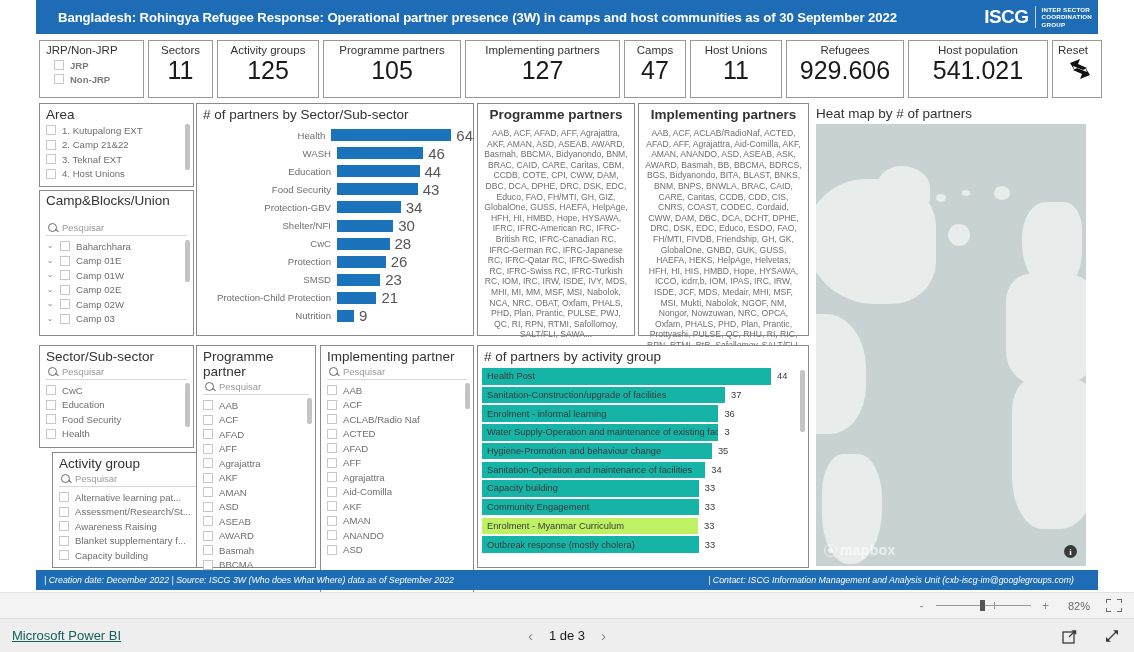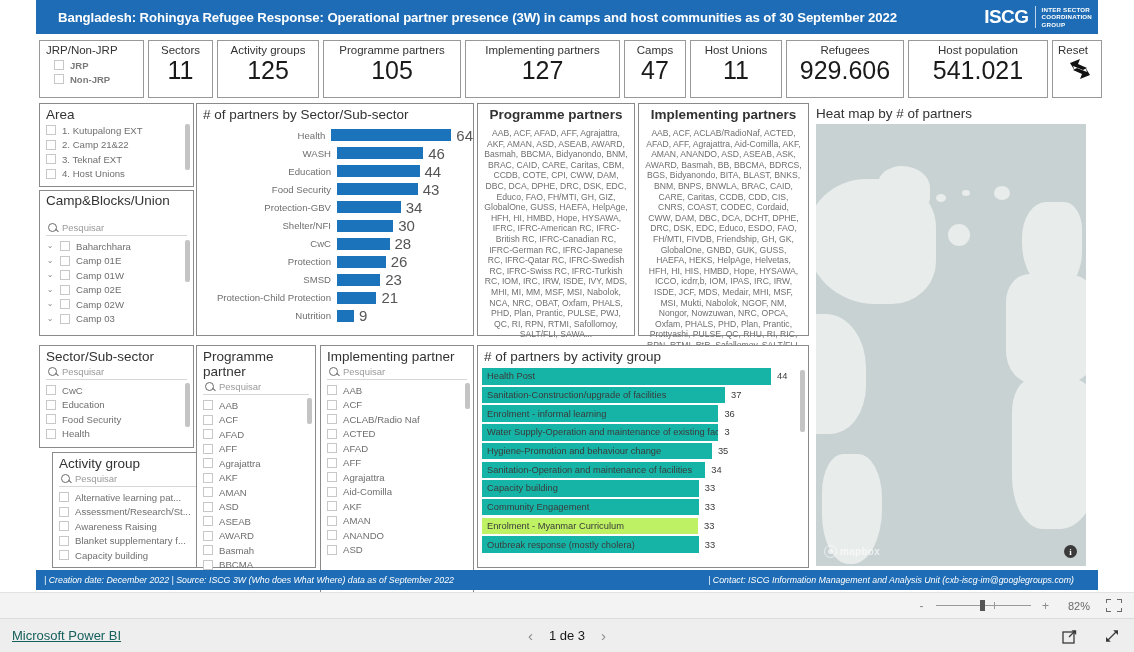--- a/index.html
+++ b/index.html
@@ -191,21 +191,21 @@
   }
   #mapbox-logo .mb-circle {
     width: 13px; height: 13px; border-radius: 50%;
     border: 1.6px solid #ffffff; display: flex;
     align-items: center; justify-content: center;
   }
   #mapbox-logo .mb-dot {
     width: 5px; height: 5px; border-radius: 50%; background: #ffffff;
   }
   #mapbox-logo .mb-text {
-    font-size: 10px; font-weight: bold; color: #ffffff;
+    font-size: 14px; font-weight: bold; color: #ffffff;
     letter-spacing: 0.3px;
   }
   #map-info {
     position: absolute; right: 9px; bottom: 8px;
     width: 13px; height: 13px; border-radius: 50%;
     background: #3a3a3a; color: #ffffff; font-size: 9px;
     font-weight: bold; display: flex; align-items: center;
     justify-content: center; font-family: "Liberation Serif", serif;
   }
 

